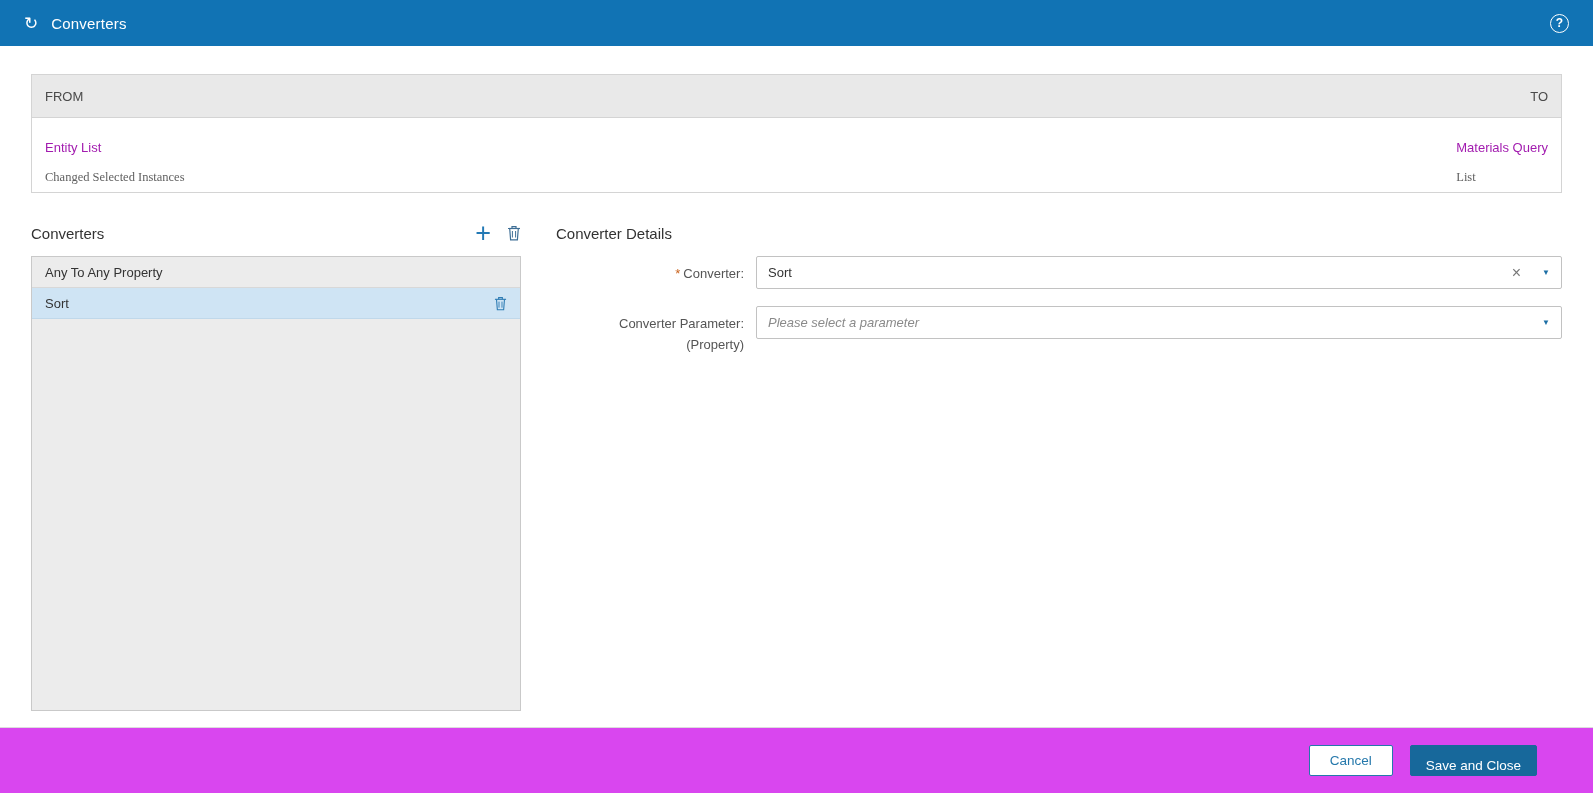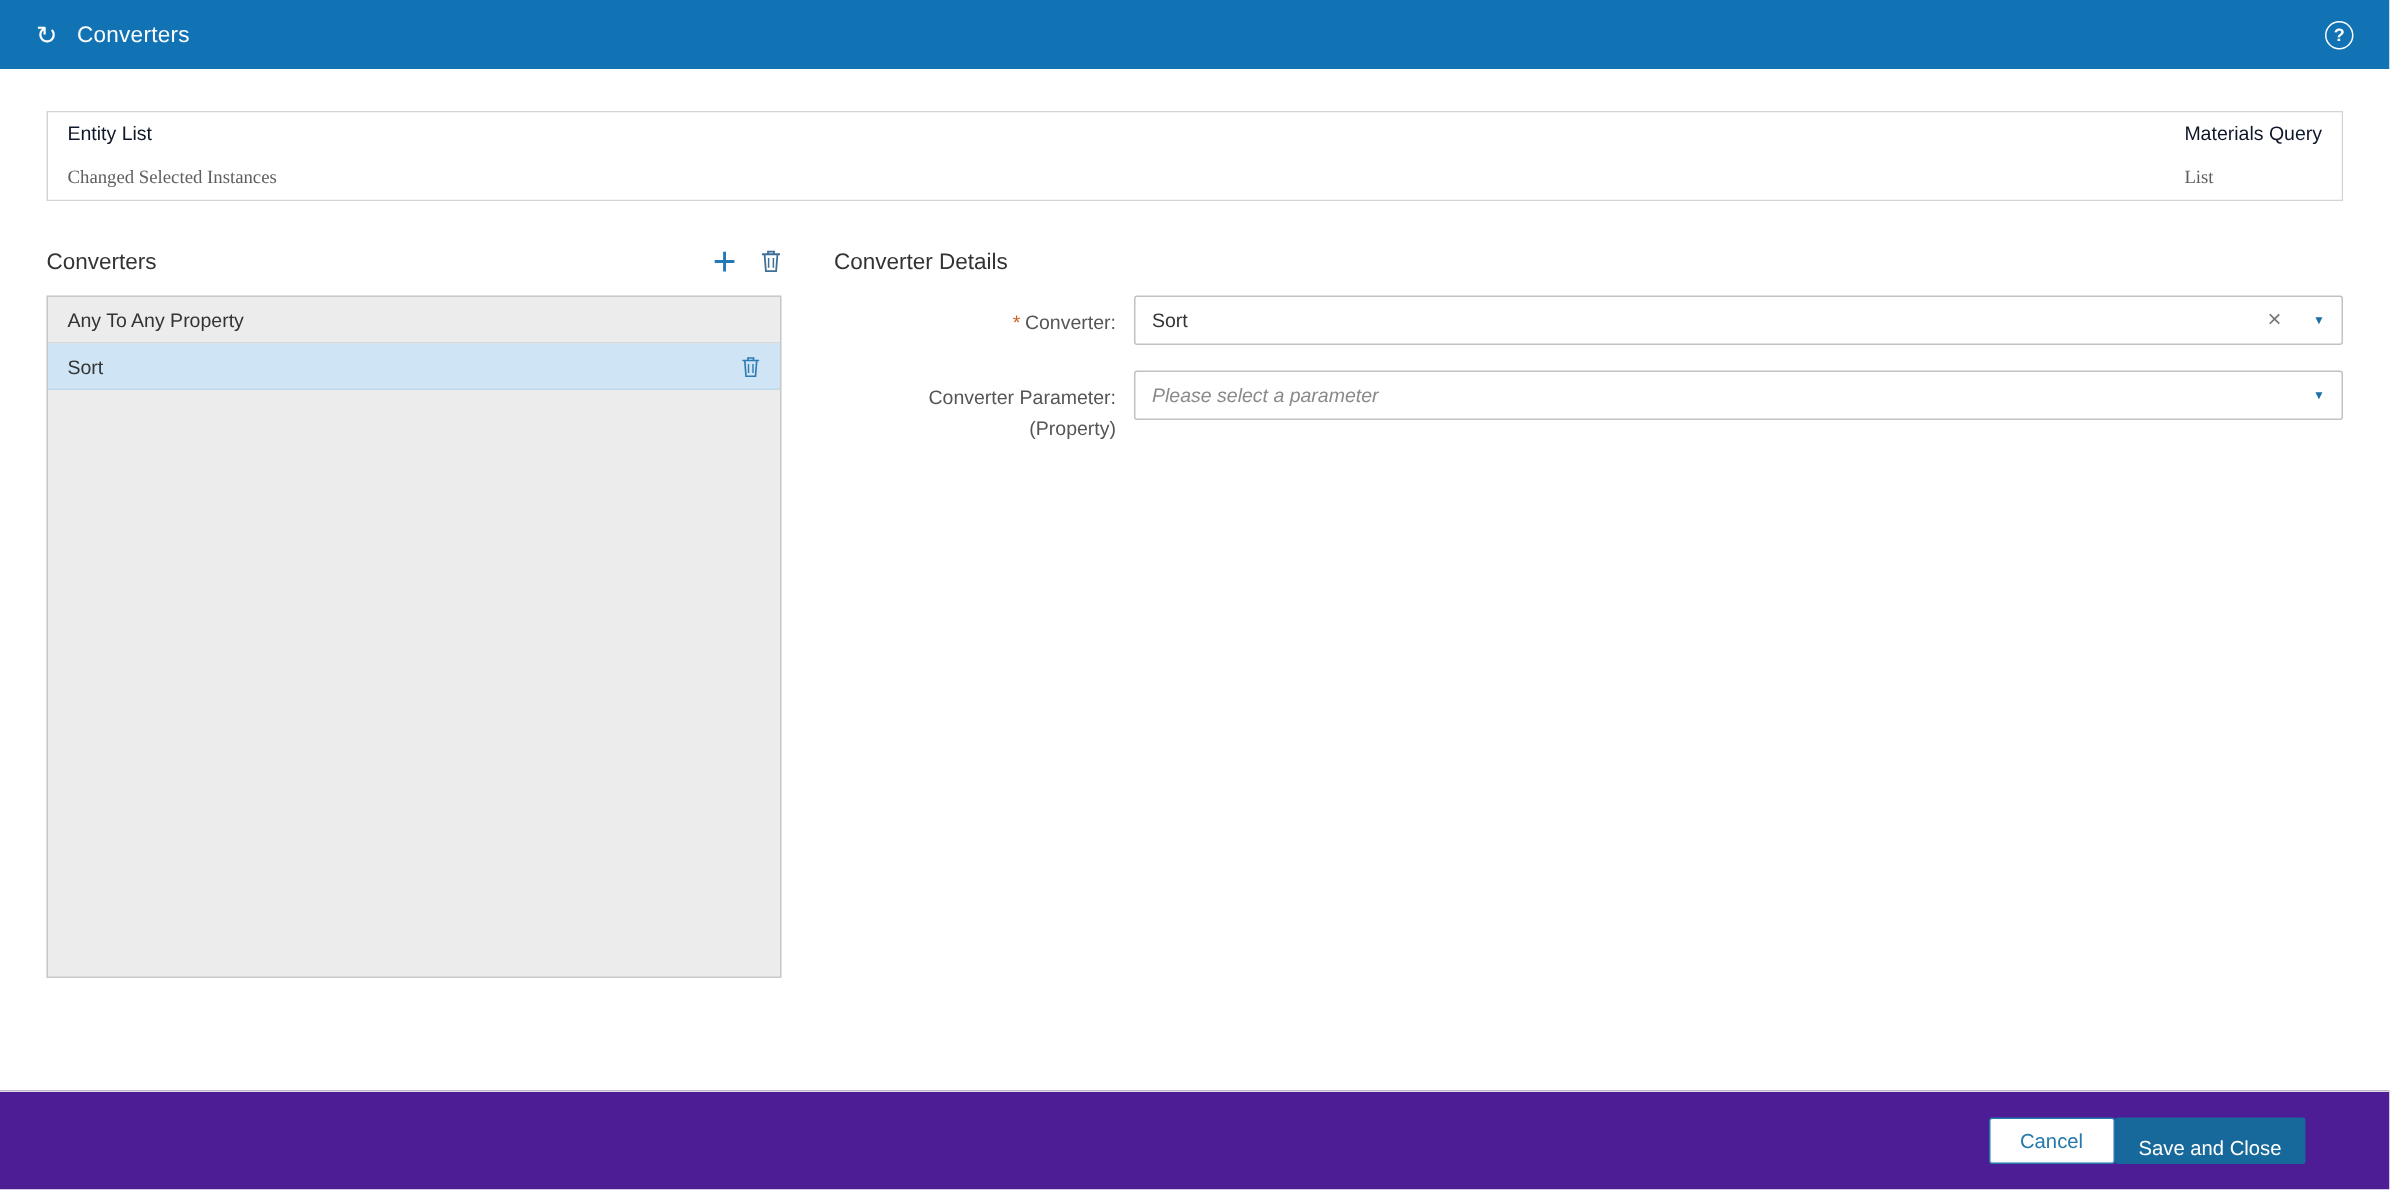--- a/index.html
+++ b/index.html
@@ -26,21 +26,21 @@
   
   .content { padding: 28px 31px 0 31px; }
 
   .mapping-table { border: 1px solid #d4d4d4; }
   .mt-header {
     display: flex; justify-content: space-between; align-items: center;
     background: #e9e9e9; height: 43px; padding: 0 13px;
     color: #4a4a4a; font-size: 13px; border-bottom: 1px solid #d4d4d4;
   }
   .mt-row { display: flex; justify-content: space-between; background: #fff; padding: 6px 13px 7px; cursor: default; }
-  .mt-title { font-size: 13px; color: #0f172a; }
+  .mt-title { font-size: 13px; color: #a21caf; margin-top: 16px; }
   .mt-sub { font-size: 12.5px; color: #5f5f5f; margin-top: 15px; font-family: Liberation Serif, serif; }
   .mt-to { text-align: left; }
 
   .panels { display: flex; margin-top: 26px; }
 
   
   .left-panel { width: 490px; flex: none; }
   .panel-head { display: flex; align-items: center; height: 28px; margin-bottom: 9px; }
   .panel-title { font-size: 15px; color: #333; }
   .head-actions { margin-left: auto; display: flex; align-items: center; gap: 16px; }
@@ -72,23 +72,23 @@
   }
   .combo-value { font-size: 13px; color: #333; }
   .combo-placeholder { font-size: 13px; color: #8a8a8a; font-style: italic; }
   .combo-clear { margin-left: auto; font-size: 16px; color: #777; padding: 0 13px 0 10px; line-height: 1; cursor: pointer; }
   .combo-arrow { font-size: 8px; color: #1d6fa5; padding-left: 8px; cursor: pointer; }
   .combo-arrow.pushed { margin-left: auto; }
 
   
   .footer {
     position: absolute; left: 0; right: 0; bottom: 0; height: 66px;
-    background: #4c1d95; border-top: 1px solid #dcdcdc;
+    background: #d946ef; border-top: 1px solid #dcdcdc;
     display: flex; align-items: center; justify-content: flex-end;
-    padding-right: 56px; 
+    padding-right: 56px; gap: 17px;
   }
   .btn {
     height: 31px; border-radius: 2px; font-size: 13.5px; cursor: pointer;
     font-family: "Liberation Sans", "DejaVu Sans", sans-serif; padding: 0 20px;
   }
   .btn-cancel { background: #fff; border: 1px solid #2578ab; color: #2578ab; }
   .btn-primary { background: #17689b; border: 1px solid #17689b; color: #fff; padding: 12px 15px; }
 </style>
 </head>
 <body>
@@ -97,20 +97,24 @@
 
   <header class="topbar">
     <span class="topbar-icon">↻</span>
     <span class="topbar-title">Converters</span>
     <span class="help-btn">?</span>
   </header>
 
   <div class="content">
 
     <div class="mapping-table">
+      <div class="mt-header">
+        <span>FROM</span>
+        <span>TO</span>
+      </div>
       <div class="mt-row">
         <div class="mt-from">
           <div class="mt-title">Entity List</div>
           <div class="mt-sub">Changed Selected Instances</div>
         </div>
         <div class="mt-to">
           <div class="mt-title">Materials Query</div>
           <div class="mt-sub">List</div>
         </div>
       </div>

